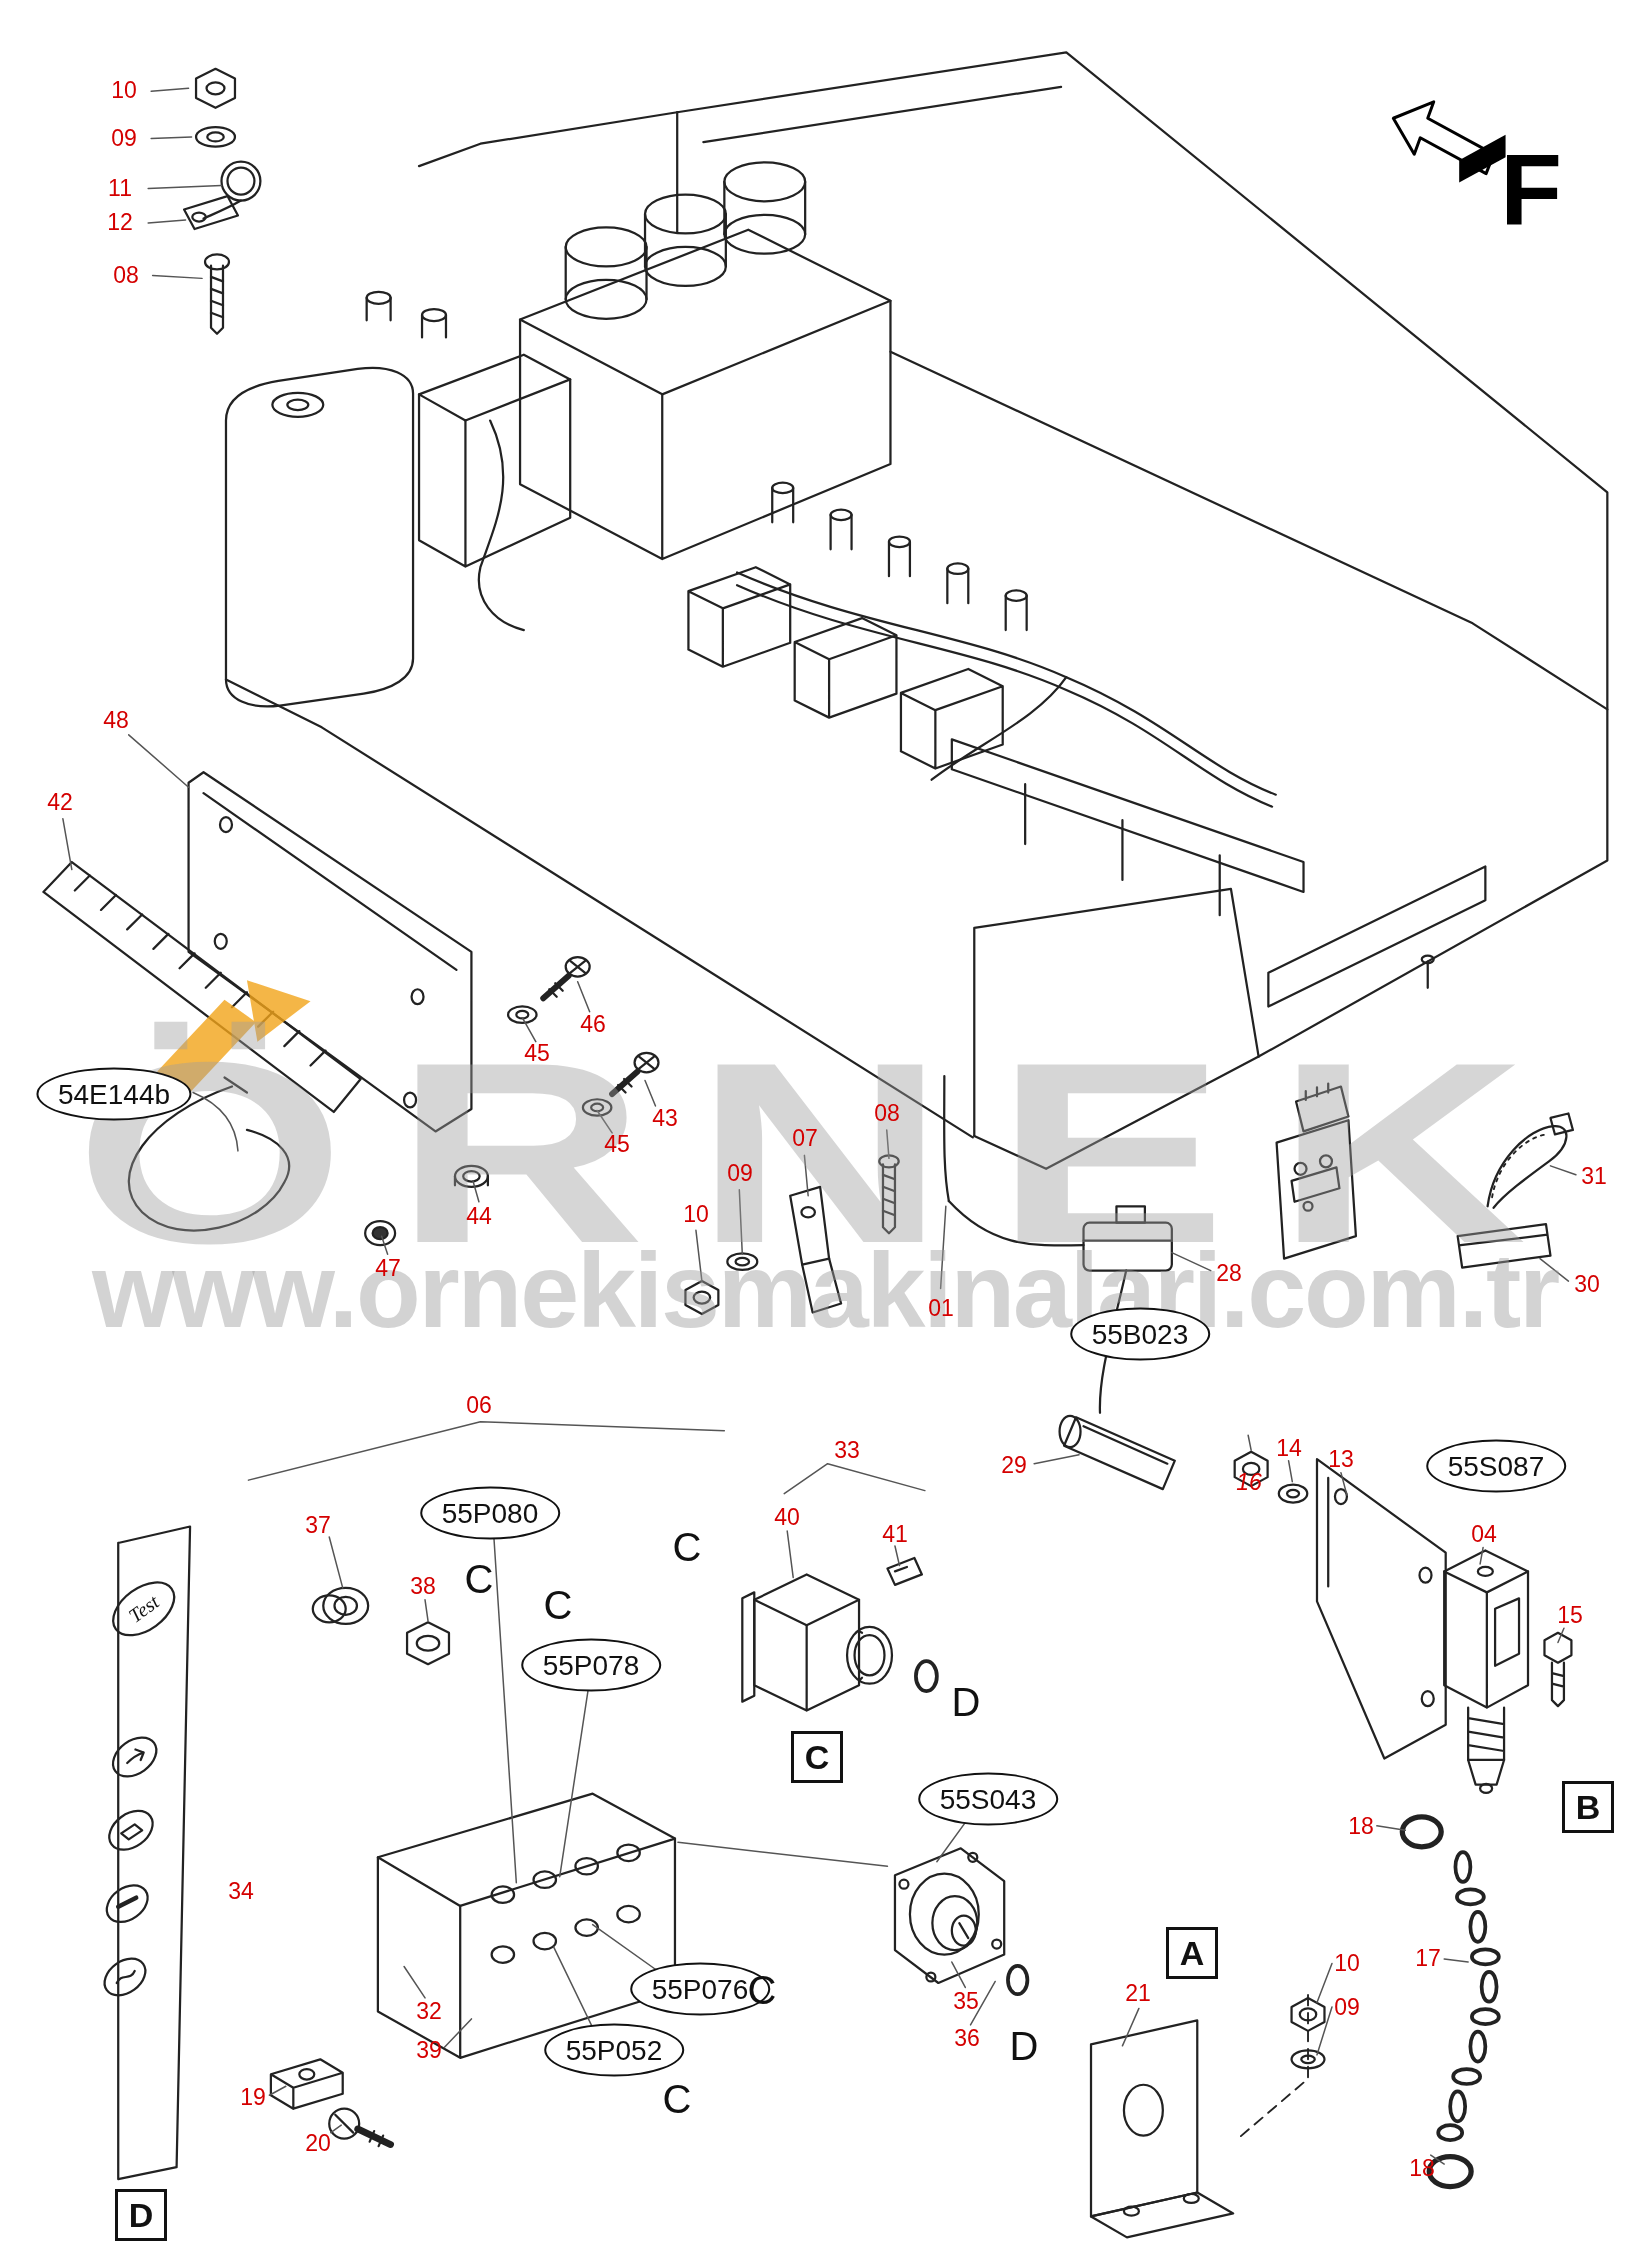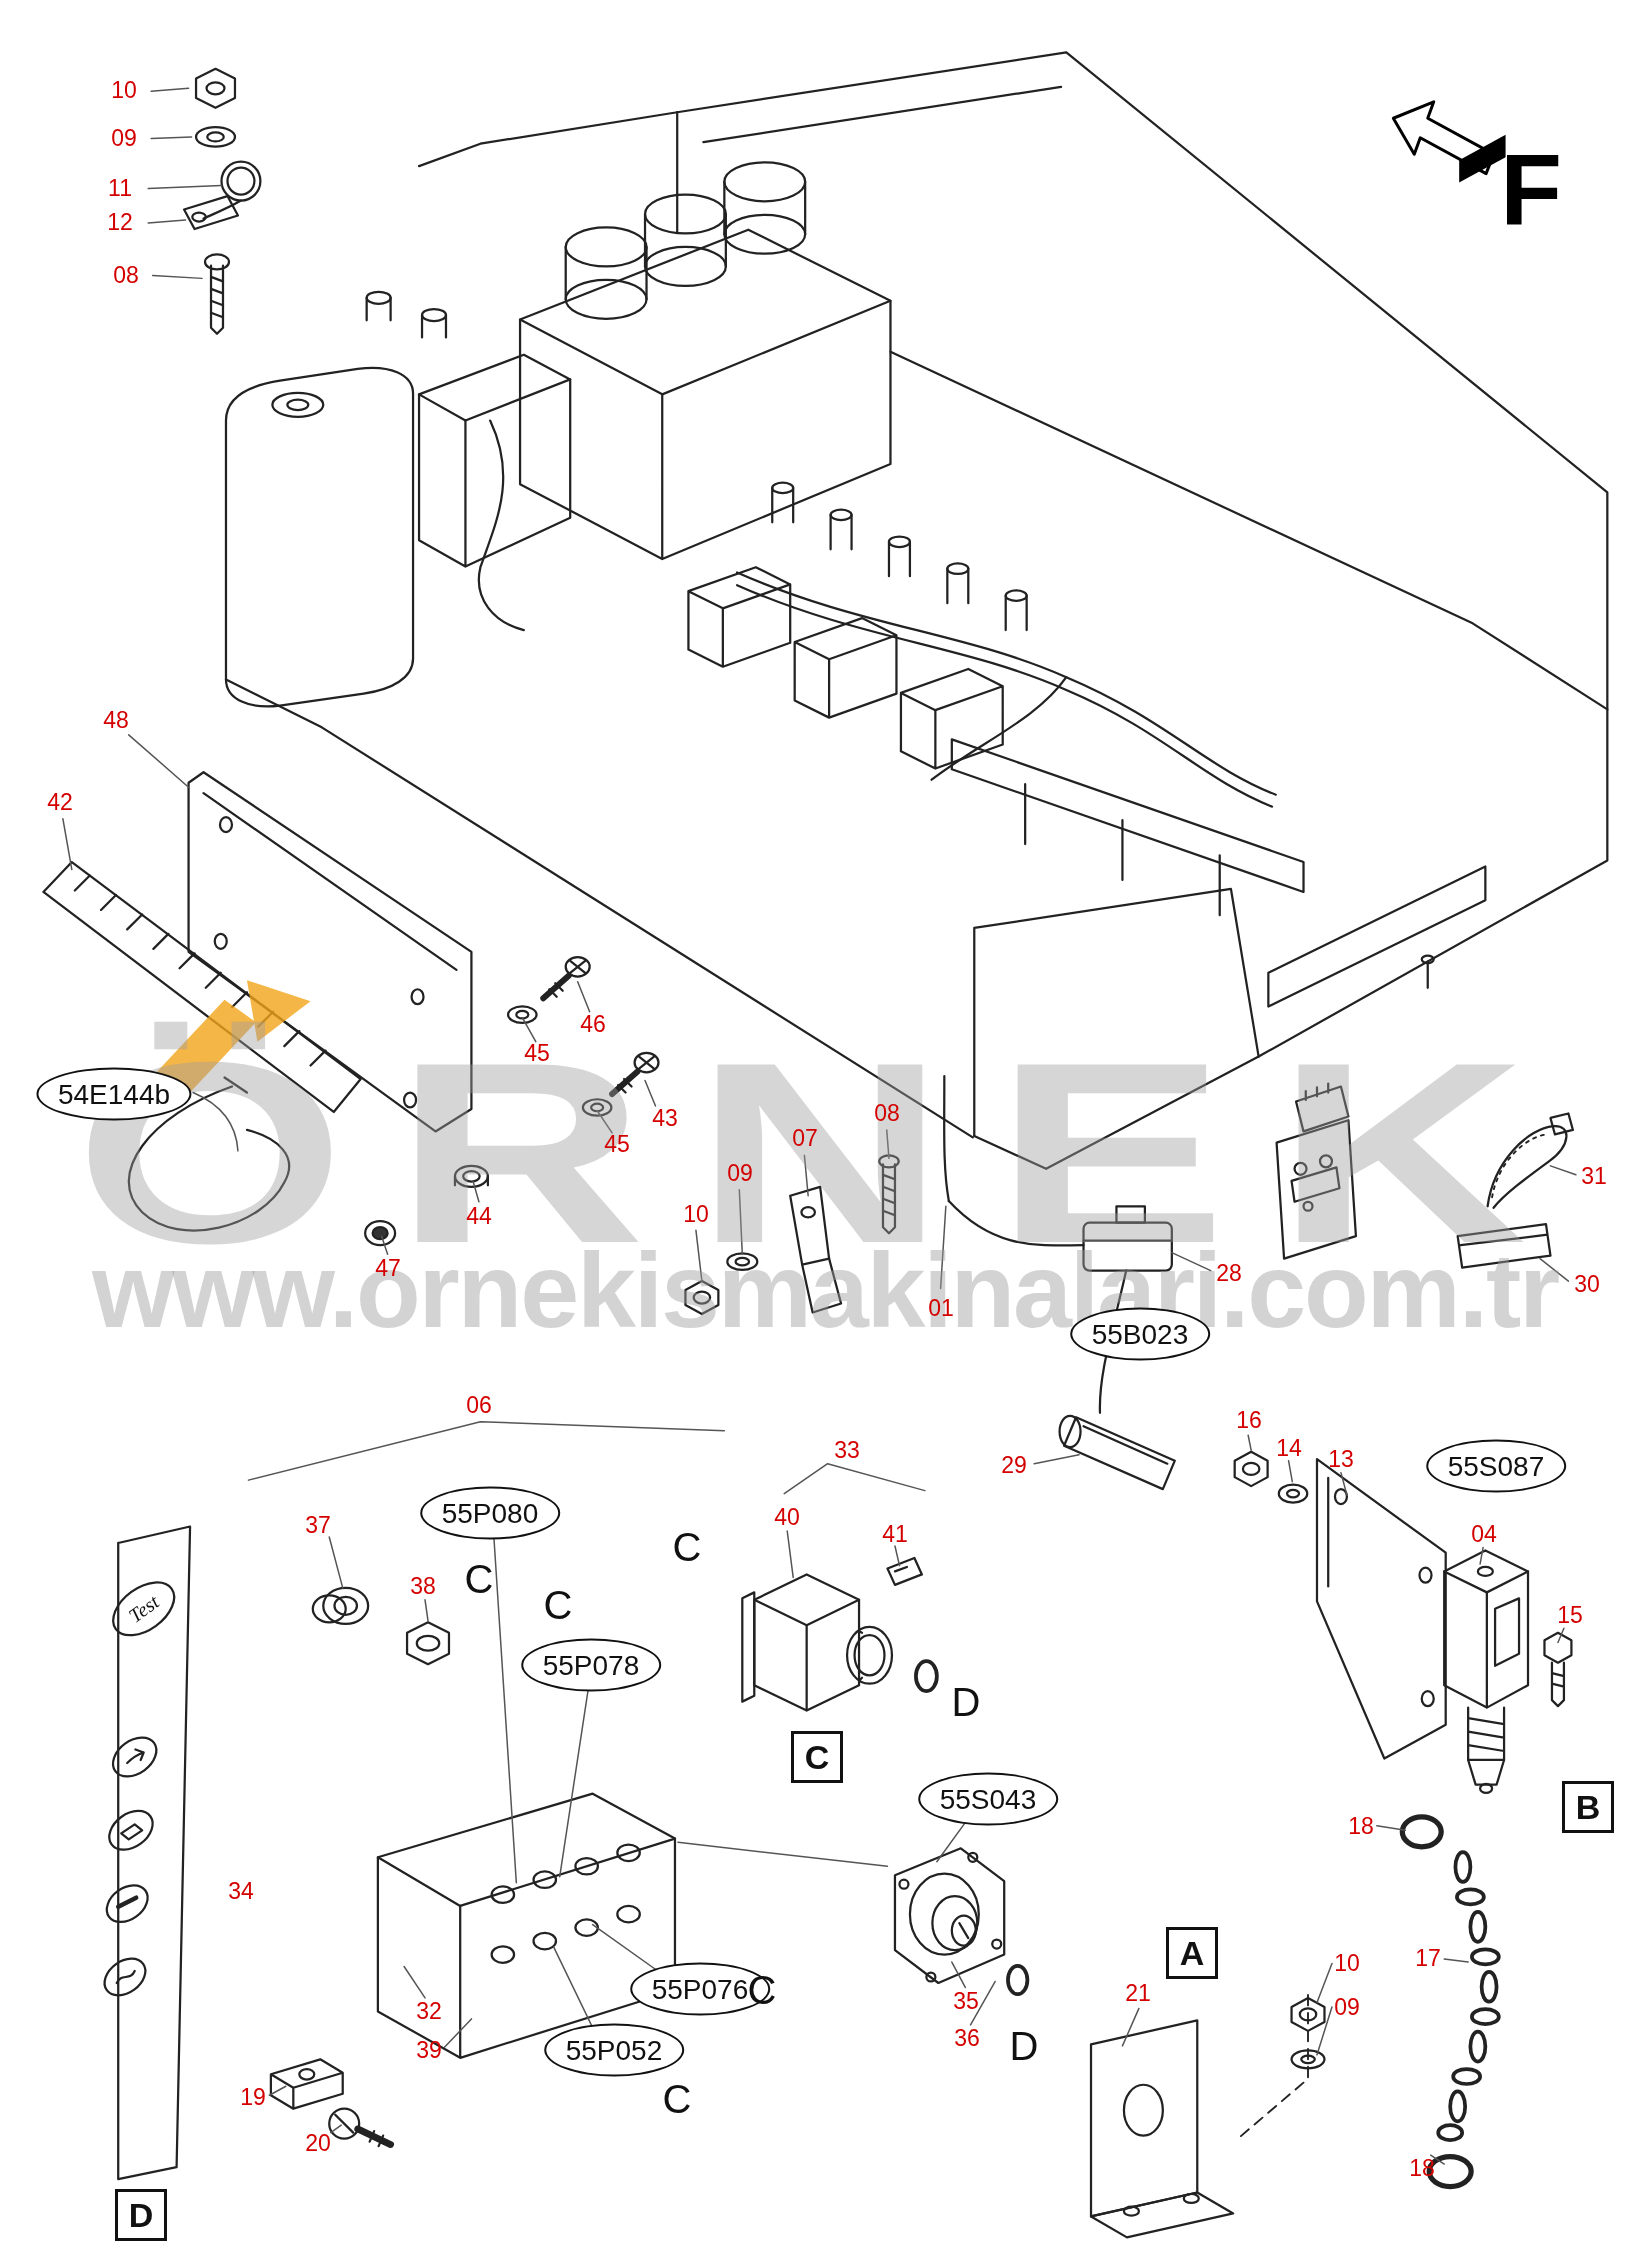--- a/index.html
+++ b/index.html
@@ -347,21 +347,21 @@
       <div class="co" style="left: 388px; top: 1268px;">47</div>
       <div class="co" style="left: 696px; top: 1214px;">10</div>
       <div class="co" style="left: 740px; top: 1173px;">09</div>
       <div class="co" style="left: 805px; top: 1138px;">07</div>
       <div class="co" style="left: 887px; top: 1113px;">08</div>
       <div class="co" style="left: 941px; top: 1308px;">01</div>
       <div class="co" style="left: 1229px; top: 1273px;">28</div>
       <div class="co" style="left: 1594px; top: 1176px;">31</div>
       <div class="co" style="left: 1587px; top: 1284px;">30</div>
       <div class="co" style="left: 1014px; top: 1465px;">29</div>
-      <div class="co" style="left: 1249px; top: 1420px;">16</div>
+      <div class="co" style="left: 1249px; top: 1482px; font-style: italic;">16</div>
       <div class="co" style="left: 1289px; top: 1448px;">14</div>
       <div class="co" style="left: 1341px; top: 1459px;">13</div>
       <div class="co" style="left: 1484px; top: 1534px;">04</div>
       <div class="co" style="left: 1570px; top: 1615px;">15</div>
       <div class="co" style="left: 479px; top: 1405px;">06</div>
       <div class="co" style="left: 847px; top: 1450px; text-align: center;">33</div>
       <div class="co" style="left: 318px; top: 1525px;">37</div>
       <div class="co" style="left: 423px; top: 1586px;">38</div>
       <div class="co" style="left: 787px; top: 1517px;">40</div>
       <div class="co" style="left: 895px; top: 1534px;">41</div>

